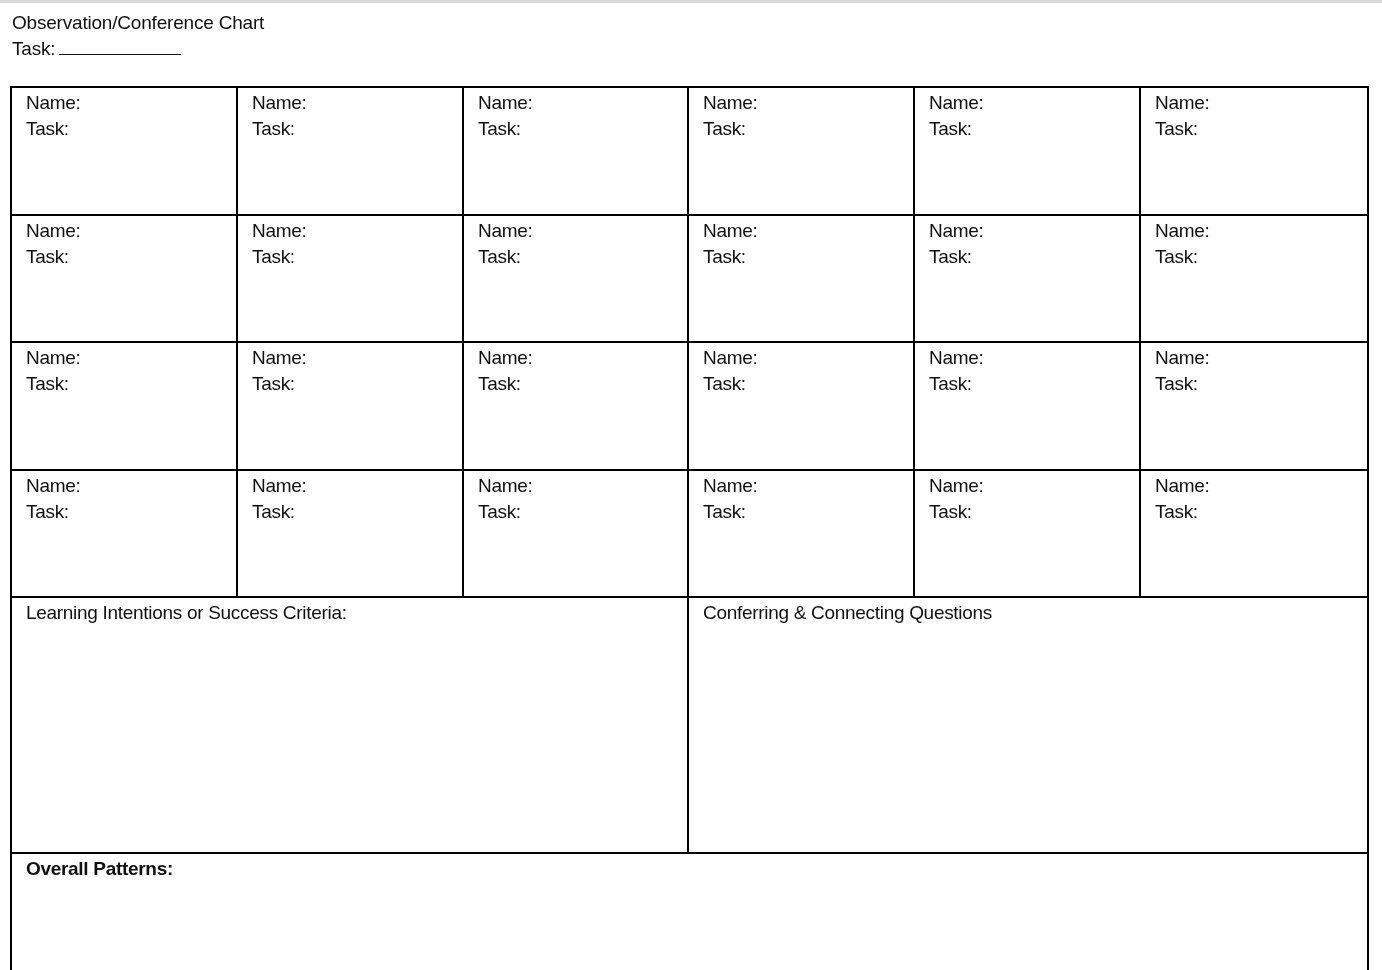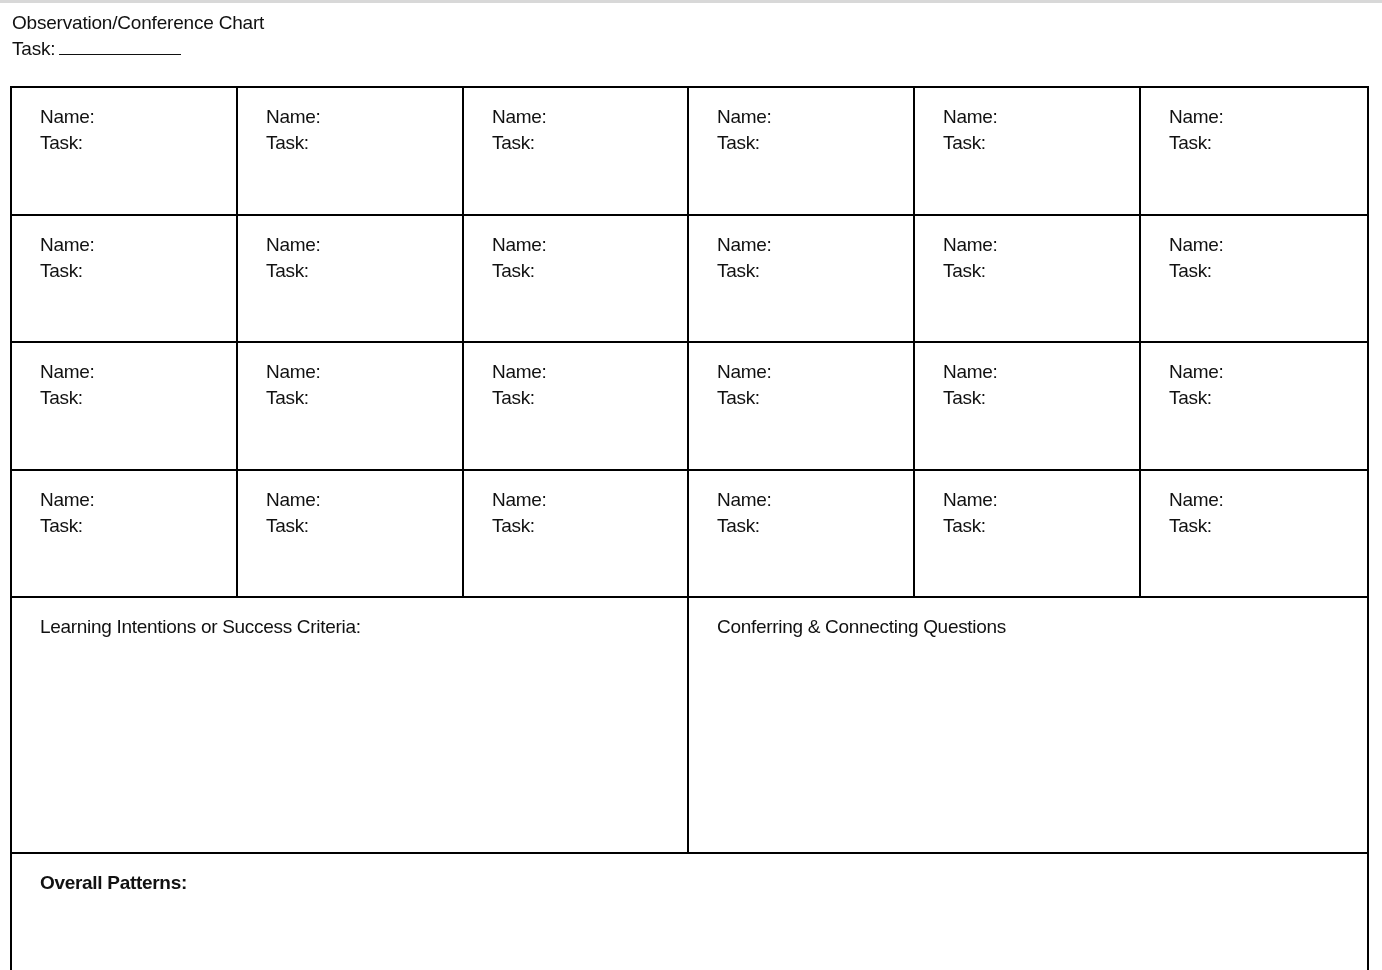--- a/index.html
+++ b/index.html
@@ -23,21 +23,21 @@
     .dates .blank {
       display: inline-block; width: 122px; border-bottom: 1.5px solid #111;
       height: 19px; vertical-align: baseline; margin-left: 4px;
     }
     table.chart {
       position: absolute; left: 10px; top: 86px;
       width: 1357px; height: 866px;
       border-collapse: collapse; table-layout: fixed;
     }
     table.chart td {
-      border: 2px solid #000; vertical-align: top; padding: 16px;
+      border: 2px solid #000; vertical-align: top; padding: 2px;
     }
     .cell-inner {
       padding: 0 0 0 12px; font-size: 19px; line-height: 26px;
       letter-spacing: -0.3px;
     }
     .cell-inner div { white-space: nowrap; }
     tr.obs-row { height: 127.5px; }
     tr.big-row { height: 256px; }
     tr.patterns-row { height: 127px; font-weight: bold; }
     .section-label { padding-left: 12px; font-size: 19px; line-height: 26px; letter-spacing: -0.3px; }

